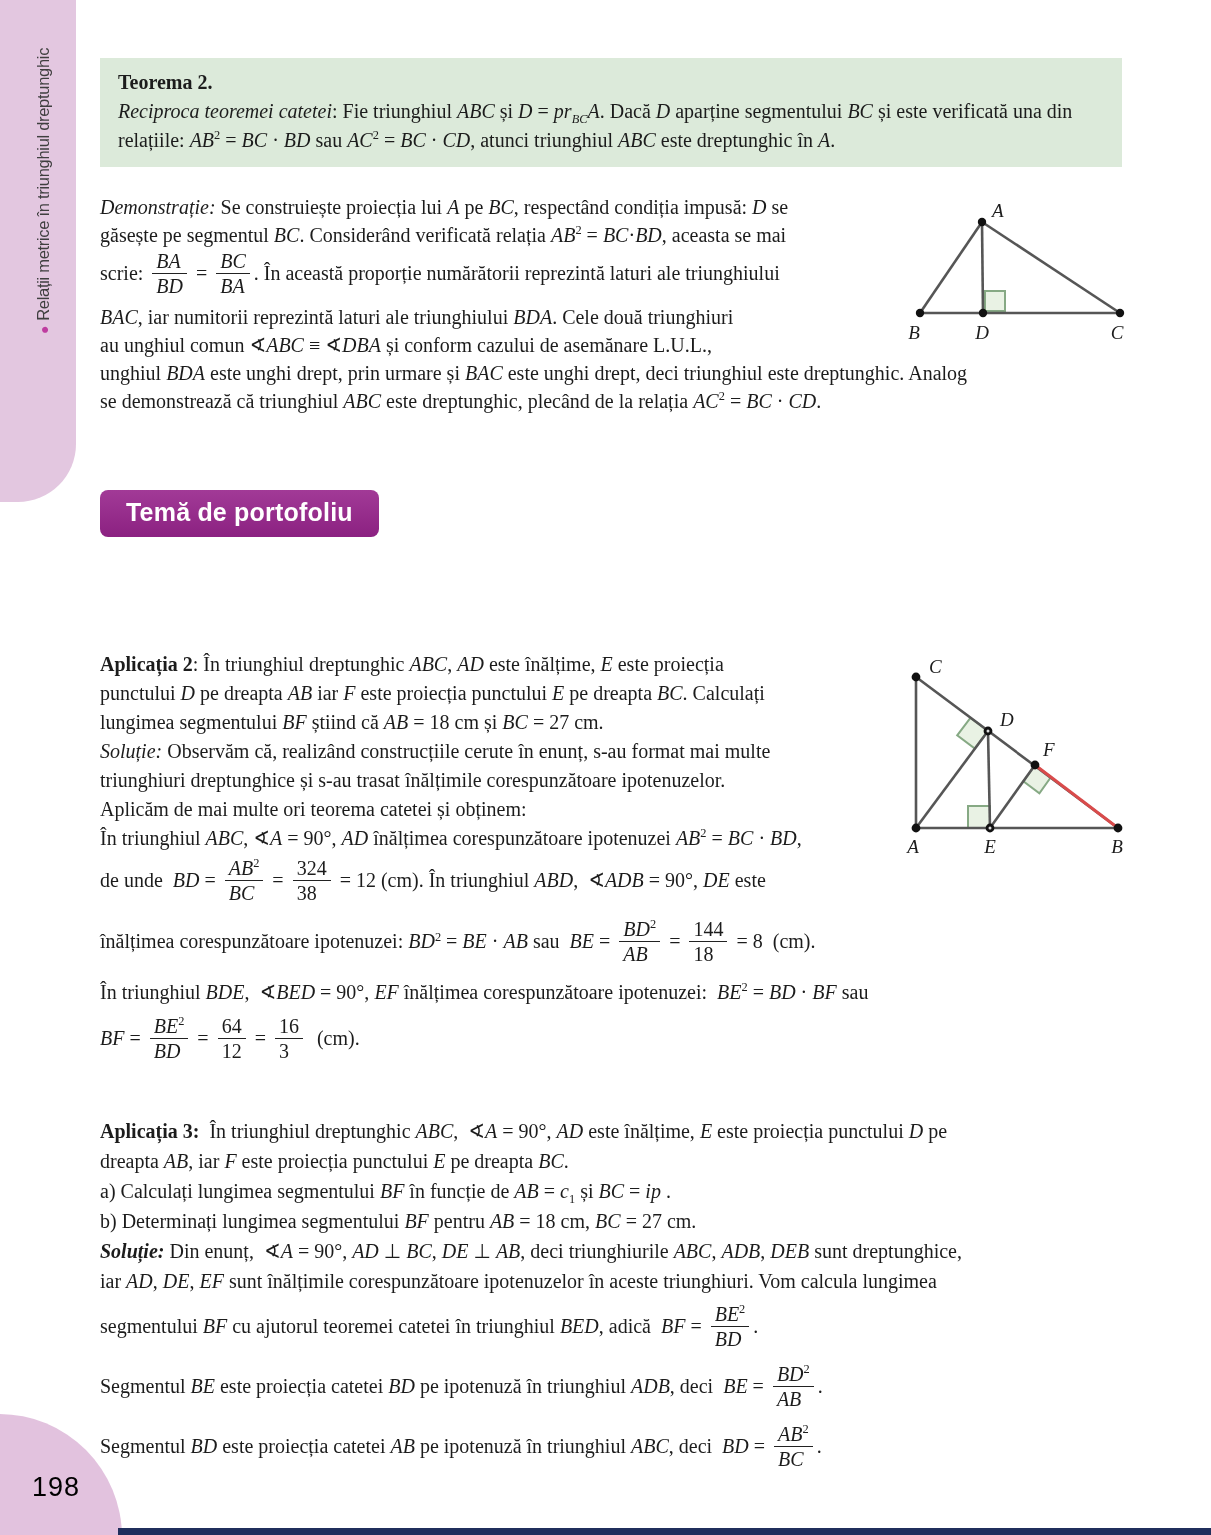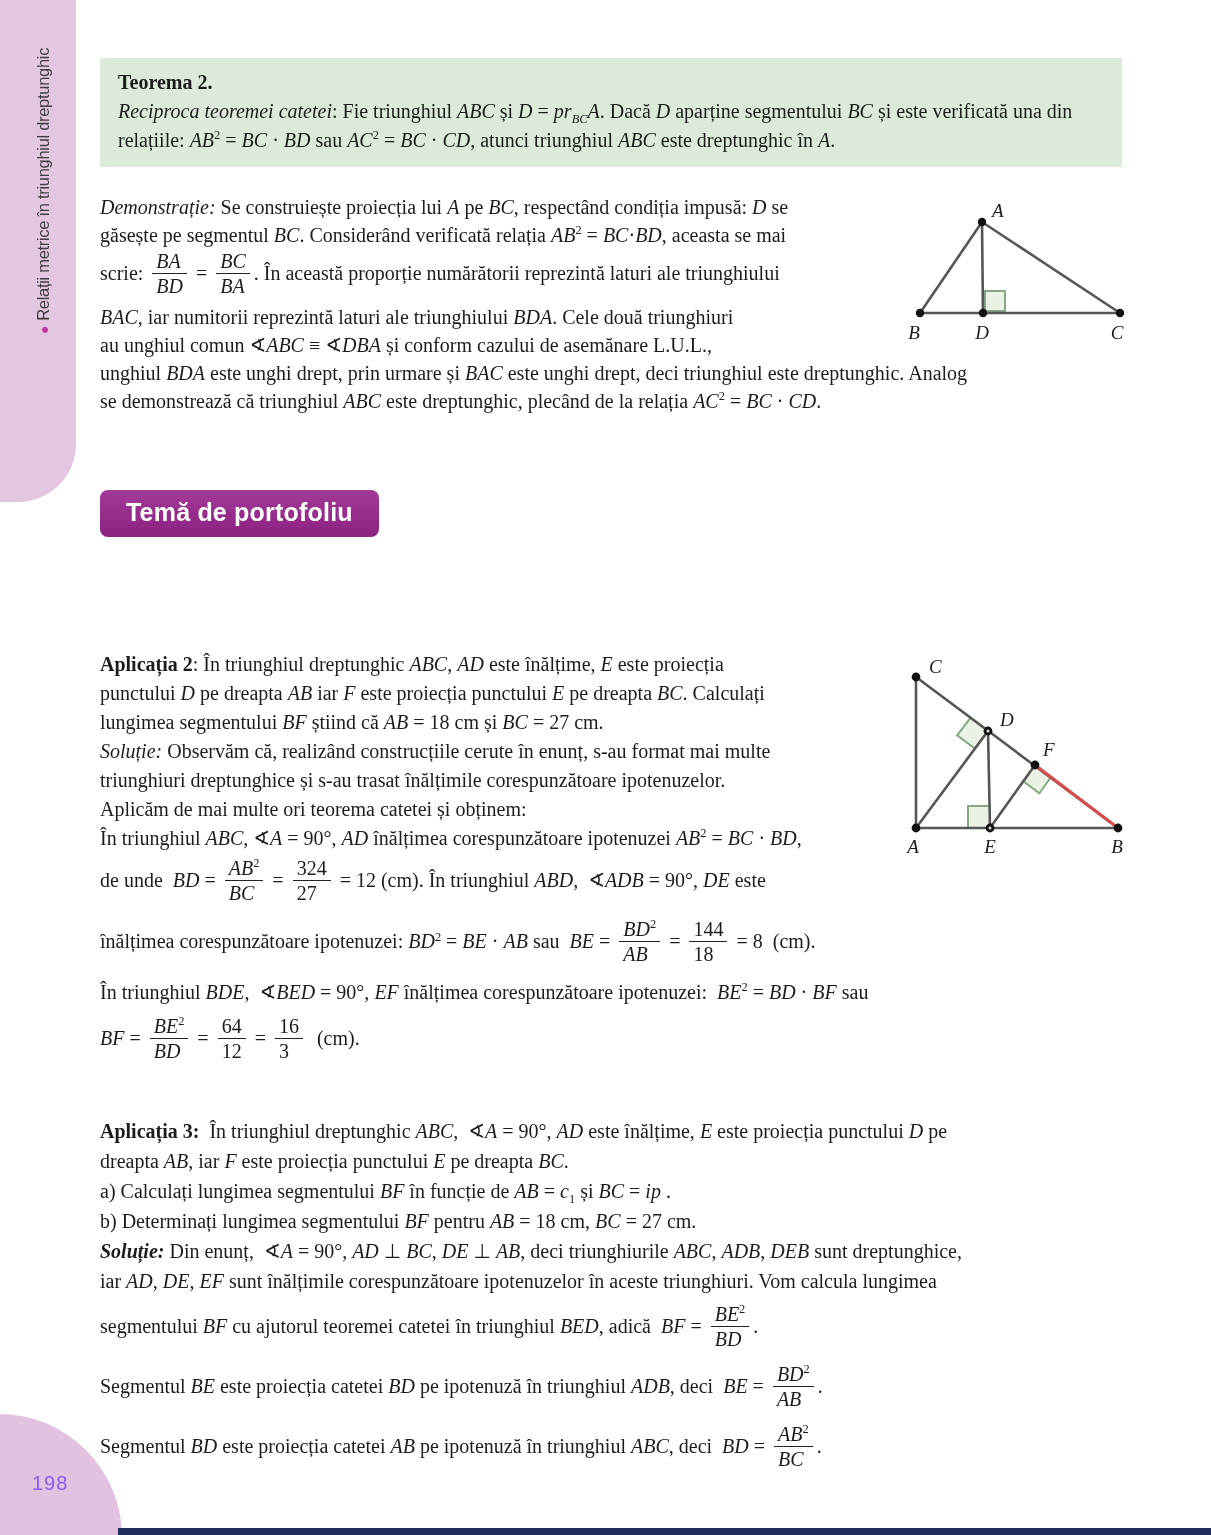--- a/index.html
+++ b/index.html
@@ -10,21 +10,21 @@
            border-radius:0 0 58px 0;}
   .sidebar-label{position:absolute;left:34px;top:334px;transform:rotate(-90deg);
                  transform-origin:0 0;white-space:nowrap;font-family:"Liberation Sans",sans-serif;
                  font-size:16.5px;letter-spacing:-0.3px;color:#3f3f3f;}
   .sidebar-label .bullet{color:#bf3da0;font-size:14px;margin-right:5px;}
   
   .page-circle{position:absolute;left:-124px;top:1414px;width:246px;height:246px;border-radius:50%;
                background:radial-gradient(circle,#e2c2de 0 72%,#d39bcb 80%,#c5459d 88%,#d express 100%);
                background:radial-gradient(circle,#e2c2de 0 72%,#d39bcb 80%,#c5459d 88%,#d666ae 100%);}
   .page-number{position:absolute;left:32px;top:1472px;font-family:"Liberation Sans",sans-serif;
-               font-size:20px;color:#8b5cf6;letter-spacing:1px;}
+               font-size:27px;color:#000000;letter-spacing:1px;}
   .footer-rule{position:absolute;left:118px;right:0;bottom:0;height:7px;background:#202f5c;}
   
   .green-box{position:absolute;left:100px;width:1022px;background:#dceada;padding:10px 18px 12px;
              box-sizing:border-box;font-size:20px;line-height:29px;}
   .theorem-box{top:58px;}
   .theorem-title{font-weight:bold;font-size:20px;}
   .task-box{top:557px;}
   
   .textblock{position:absolute;left:100px;width:1022px;font-size:20px;}
   .demo-block{top:193px;line-height:28px;}
@@ -126,21 +126,21 @@
     <circle cx="142" cy="119" r="4.4" fill="#111"></circle>
     <text class="dg-label" x="36" y="27">C</text>
     <text class="dg-label" x="107" y="80">D</text>
     <text class="dg-label" x="150" y="110">F</text>
     <text class="dg-label" x="20" y="207" text-anchor="middle">A</text>
     <text class="dg-label" x="97" y="207" text-anchor="middle">E</text>
     <text class="dg-label" x="224" y="207" text-anchor="middle">B</text>
   </svg>
 
   <div class="textblock formula-block">
-    <div class="line">de unde&nbsp; <i>BD</i> = <span class="fr"><span class="n"><i>AB</i><sup>2</sup></span><span class="d"><i>BC</i></span></span> = <span class="fr"><span class="n">324</span><span class="d">27</span></span> = 12 (cm). În triunghiul <i>ABD</i>,&nbsp; ∢<i>ADB</i> = 90°, <i>DE</i> este</div>
+    <div class="line">de unde&nbsp; <i>BD</i> = <span class="fr"><span class="n"><i>AB</i><sup>2</sup></span><span class="d"><i>BC</i></span></span> = <span class="fr"><span class="n">324</span><span class="d">38</span></span> = 12 (cm). În triunghiul <i>ABD</i>,&nbsp; ∢<i>ADB</i> = 90°, <i>DE</i> este</div>
     <div class="line">înălțimea corespunzătoare ipotenuzei: <i>BD</i><sup>2</sup> = <i>BE</i> · <i>AB</i> sau&nbsp; <i>BE</i> = <span class="fr"><span class="n"><i>BD</i><sup>2</sup></span><span class="d"><i>AB</i></span></span> = <span class="fr"><span class="n">144</span><span class="d">18</span></span> = 8&nbsp; (cm).</div>
     <div class="line">În triunghiul <i>BDE</i>,&nbsp; ∢<i>BED</i> = 90°, <i>EF</i> înălțimea corespunzătoare ipotenuzei:&nbsp; <i>BE</i><sup>2</sup> = <i>BD</i> · <i>BF</i> sau</div>
     <div class="line"><i>BF</i> = <span class="fr"><span class="n"><i>BE</i><sup>2</sup></span><span class="d"><i>BD</i></span></span> = <span class="fr"><span class="n">64</span><span class="d">12</span></span> = <span class="fr"><span class="n">16</span><span class="d">3</span></span>&nbsp; (cm).</div>
   </div>
 
   <div class="textblock app3-block">
     <div class="line"><b>Aplicația 3:</b>&nbsp; În triunghiul dreptunghic <i>ABC</i>,&nbsp; ∢<i>A</i> = 90°, <i>AD</i> este înălțime, <i>E</i> este proiecția punctului <i>D</i> pe</div>
     <div class="line">dreapta <i>AB</i>, iar <i>F</i> este proiecția punctului <i>E</i> pe dreapta <i>BC</i>.</div>
     <div class="line">a) Calculați lungimea segmentului <i>BF</i> în funcție de <i>AB</i> = <i>c</i><sub>1</sub> și <i>BC</i> = <i>ip</i> .</div>
     <div class="line">b) Determinați lungimea segmentului <i>BF</i> pentru <i>AB</i> = 18 cm, <i>BC</i> = 27 cm.</div>

